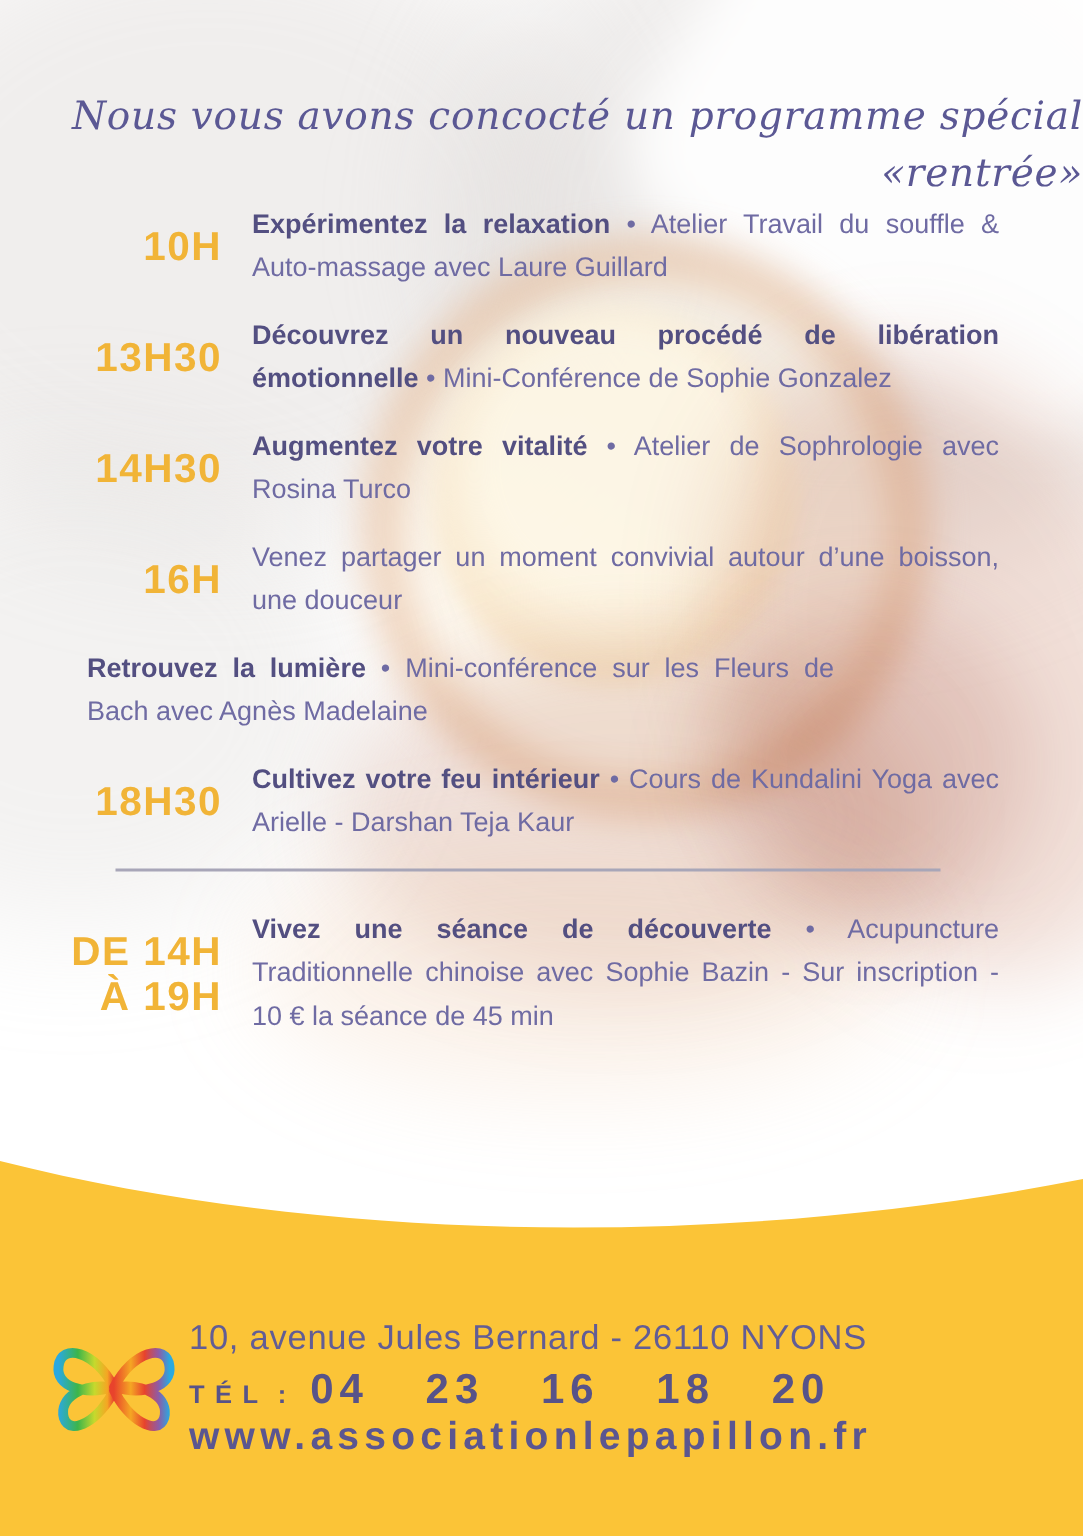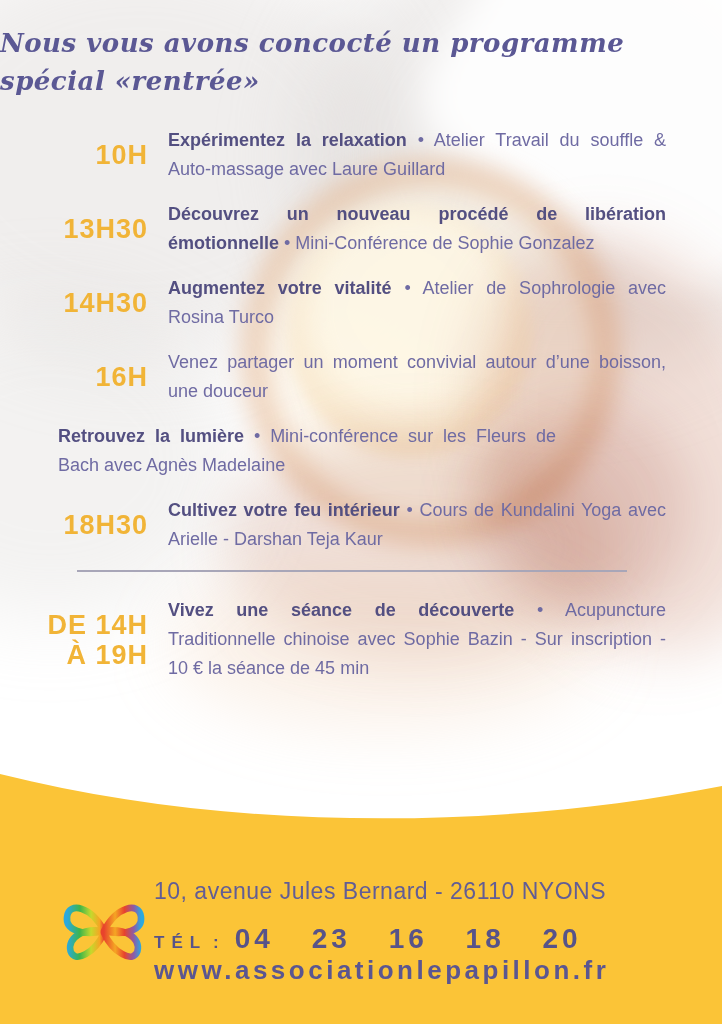--- a/index.html
+++ b/index.html
@@ -18,48 +18,48 @@
   .candle-rim{left:243px;top:160px;width:330px;height:340px;border:22px solid rgba(205,118,58,0.33);background:rgba(250,240,220,0.45);filter:blur(13px);}
   .candle-inner{left:287px;top:204px;width:244px;height:252px;background:radial-gradient(circle at 50% 42%,rgba(253,246,228,0.85) 0 45%,rgba(242,205,152,0.45) 75%,rgba(230,170,110,0.25) 100%);filter:blur(8px);}
   .hand-right{right:-60px;top:230px;width:300px;height:430px;background:rgba(184,96,62,0.20);filter:blur(30px);transform:rotate(-18deg);}
   .hand-bottom{left:225px;top:430px;width:390px;height:230px;background:rgba(172,88,58,0.18);filter:blur(28px);}
   .hand-deep{left:470px;top:400px;width:220px;height:220px;background:rgba(150,55,40,0.16);filter:blur(26px);}
   .glow-low{left:170px;top:560px;width:430px;height:170px;background:rgba(236,192,150,0.20);filter:blur(32px);}
 
   
   .content{position:relative;z-index:1;}
   .script-header{
-    padding-top:24px;text-align:left;
-    font-family:"DejaVu Serif",serif;font-style:italic;font-weight:bold;
+    padding-top:59px;text-align:right;
+    font-family:"DejaVu Serif",serif;font-style:italic;font-weight:normal;
     font-size:26px;line-height:38px;color:#5B5894;letter-spacing:0.5px;
   }
-  .schedule{margin-top:26px;padding:0 56px 0 38px;}
+  .schedule{padding:0 56px 0 38px;}
   .row{display:flex;align-items:center;margin-bottom:16px;}
   .time{
     flex:0 0 110px;text-align:right;
     font-weight:bold;font-size:27px;line-height:30px;letter-spacing:1px;
     color:#F1B437;white-space:nowrap;
   }
   .desc{
     margin-left:20px;width:498px;text-align:justify;
     font-size:18px;line-height:29px;color:#6F6BA3;
   }
   .desc .lead{font-weight:bold;color:#534F81;}
   .divider{
     width:550px;margin:6px auto 24px auto;border:0;
     border-top:2px solid #A8A6B8;height:0;
   }
   
   .footer{position:absolute;left:0;bottom:0;width:722px;height:264px;z-index:2;}
   .footer svg.curve{position:absolute;left:0;top:0;display:block;}
-  .footer-content{position:absolute;left:60px;top:116px;display:flex;align-items:center;}
+  .footer-content{position:absolute;left:32px;top:116px;display:flex;align-items:center;}
   .logo{flex:0 0 88px;margin-right:6px;}
   .footer-text{color:#5E5A94;}
   .address{font-size:23px;letter-spacing:0.5px;line-height:30px;color:#625D95;}
-  .tel-line{display:flex;align-items:baseline;margin-top:17px;color:#575389;}
+  .tel-line{display:flex;align-items:baseline;margin-top:4px;color:#575389;}
   .tel-label{font-size:17px;font-weight:bold;letter-spacing:7px;}
   .tel-colon{font-size:17px;font-weight:bold;margin:0 16px 0 6px;}
   .tel-number{font-size:28px;font-weight:bold;letter-spacing:4px;word-spacing:26px;white-space:nowrap;}
   .website{font-size:26px;font-weight:bold;letter-spacing:3.5px;margin-top:0;color:#5B5690;}
 </style>
 </head>
 <body>
 
 <div class="page">
 

